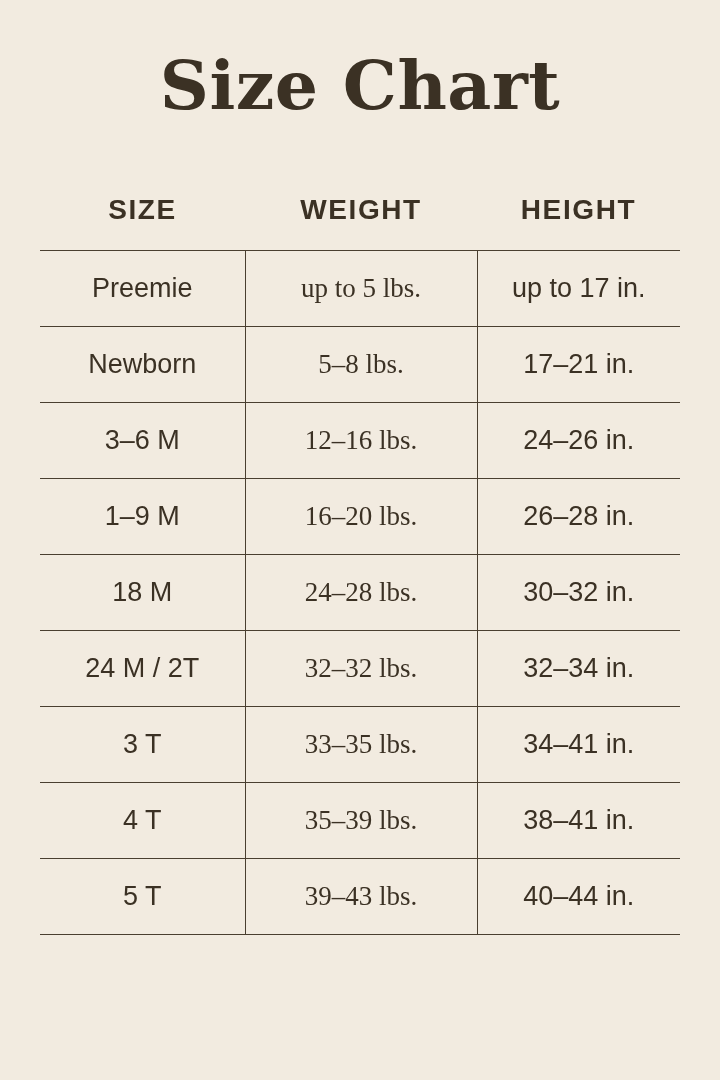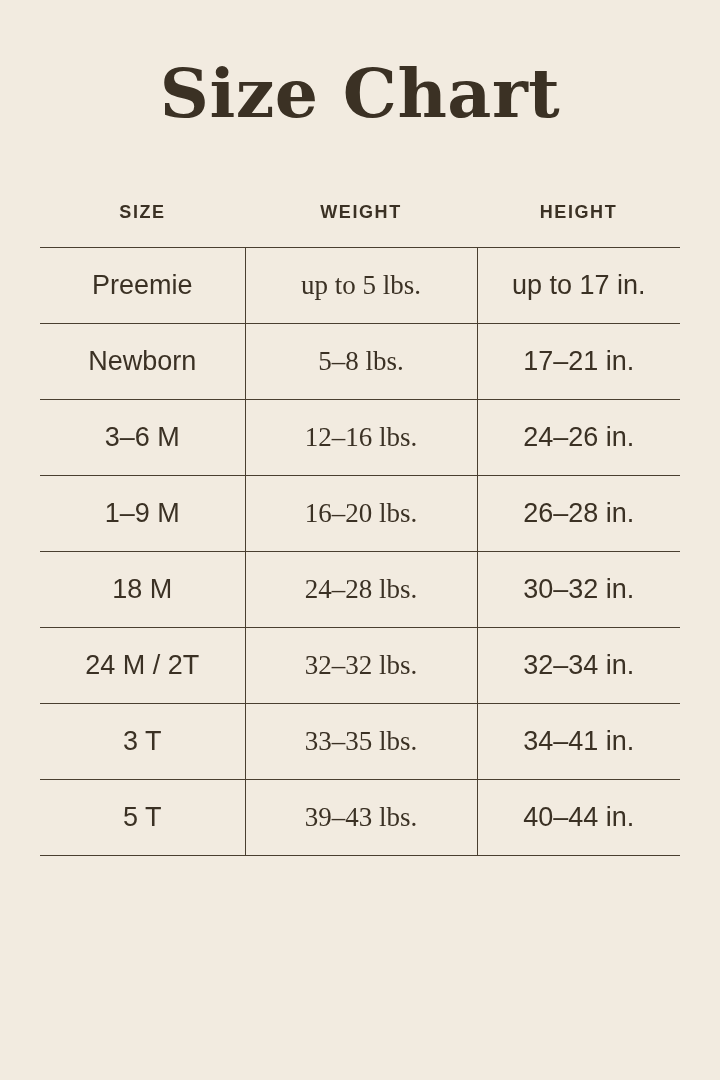--- a/index.html
+++ b/index.html
@@ -21,21 +21,21 @@
     background: #f2ebe0;
     box-sizing: border-box;
   }
   .chart-title {
     font-family: "DejaVu Serif", "Liberation Serif", serif;
     font-weight: 700;
     font-size: 68px;
     letter-spacing: 0.5px;
     text-align: center;
     color: #3b3124;
-    margin: 16px;
+    margin: 8px;
     padding-top: 40px;
     line-height: 1.1;
   }
   .table-wrap {
     position: absolute;
     top: 186px;
     left: 40px;
     width: 640px;
   }
   table.size-table {
@@ -43,21 +43,21 @@
     width: 640px;
     table-layout: fixed;
   }
   table.size-table col.c-size { width: 205px; }
   table.size-table col.c-weight { width: 232px; }
   table.size-table col.c-height { width: 203px; }
 
   table.size-table thead th {
     font-family: "Liberation Sans", sans-serif;
     font-weight: 700;
-    font-size: 18px;
+    font-size: 28px;
     letter-spacing: 1.6px;
     color: #3b3124;
     text-align: center;
     padding: 0 0 24px 0;
     border: none;
   }
   table.size-table tbody td {
     font-family: "Liberation Sans", sans-serif;
     font-weight: 400;
     font-size: 27px;
@@ -133,20 +133,25 @@
             <td class="col-size">24 M / 2T</td>
             <td class="col-weight">32–32 lbs.</td>
             <td class="col-height">32–34 in.</td>
           </tr>
           <tr>
             <td class="col-size">3 T</td>
             <td class="col-weight">33–35 lbs.</td>
             <td class="col-height">34–41 in.</td>
           </tr>
           <tr>
+            <td class="col-size">4 T</td>
+            <td class="col-weight">35–39 lbs.</td>
+            <td class="col-height">38–41 in.</td>
+          </tr>
+          <tr>
             <td class="col-size">5 T</td>
             <td class="col-weight">39–43 lbs.</td>
             <td class="col-height">40–44 in.</td>
           </tr>
         </tbody>
     </table>
   </div>
 
 </div>
 

